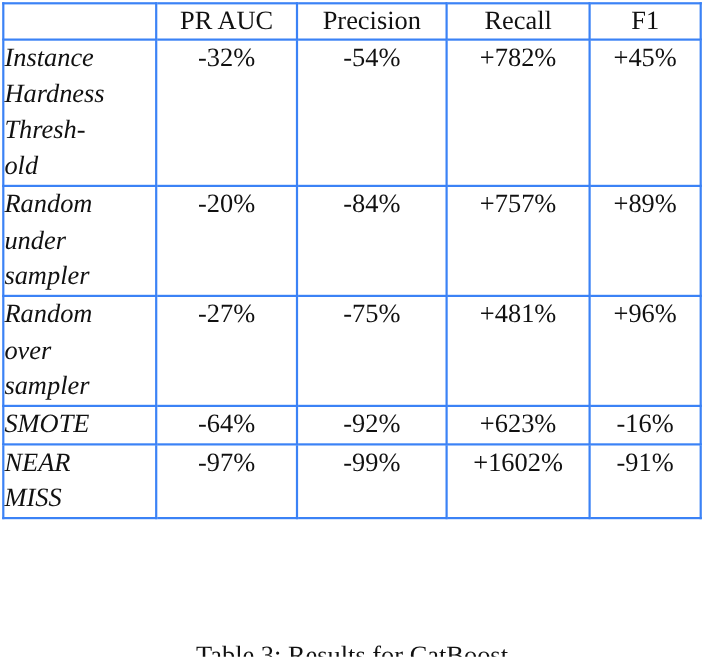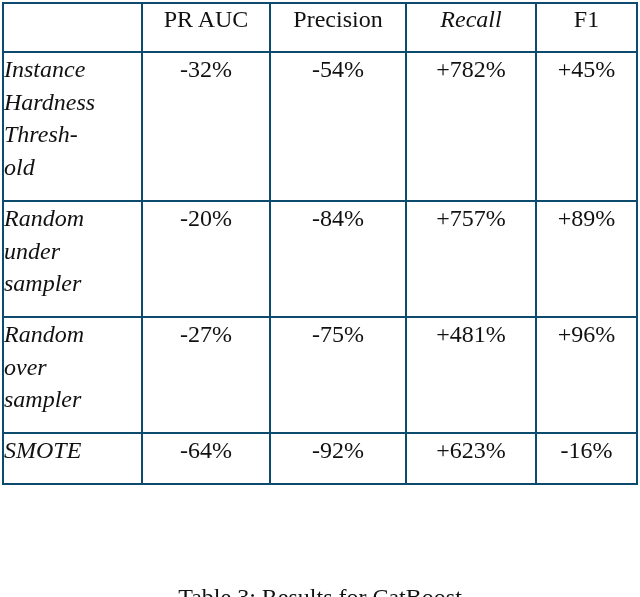--- a/index.html
+++ b/index.html
@@ -1,25 +1,25 @@
 <!DOCTYPE html>
 <html><head>
   <meta charset="utf-8">
   <style>
     html, body { margin: 0; padding: 0; background: #ffffff; }
     body { width: 640px; height: 597px; overflow: hidden; position: relative;
            font-family: "Liberation Serif", "DejaVu Serif", serif; color: #111; }
     table.results { position: absolute; left: 2px; top: 2px; border-collapse: collapse;
            font-size: 24px; line-height: 32.7px; }
-    table.results td, table.results th { border: 2px solid #0c4a6e; vertical-align: top;
-           padding: 0 0 16px 0; font-weight: normal; }
+    table.results td, table.results th { border: 2px solid #3b82f6; vertical-align: top;
+           padding: 0 0 0 0; font-weight: normal; }
     th { text-align: center; height: 31px; line-height: 31px; }
     td.method { text-align: left; padding-left: 15px; width: 124px; font-style: italic; }
     td.num { text-align: center; }
-    .c1 { width: 126px; } .c2 { width: 134px; font-family: Liberation Serif, serif; } .c3 { width: 128px; font-style: italic; } .c4 { width: 99px; }
+    .c1 { width: 126px; } .c2 { width: 134px; font-family: Liberation Serif, serif; } .c3 { width: 128px; } .c4 { width: 99px; }
     .bold { font-weight: bold; }
     .caption { position: absolute; left: 0; width: 640px; top: 583px; text-align: center;
            font-size: 24px; line-height: 28px; }
   </style>
 </head>
 <body>
 
 <table class="results">
   <thead>
     <tr>
@@ -67,16 +67,26 @@
     </tr>
     <tr>
       <td class="method">
         <div>SMOTE</div>
       </td>
       <td class="num">-64%</td>
       <td class="num">-92%</td>
       <td class="num">+623%</td>
       <td class="num">-16%</td>
     </tr>
+    <tr>
+      <td class="method">
+        <div>NEAR</div>
+        <div>MISS</div>
+      </td>
+      <td class="num">-97%</td>
+      <td class="num">-99%</td>
+      <td class="num bold">+1602%</td>
+      <td class="num">-91%</td>
+    </tr>
   </tbody>
 </table>
 
 <div class="caption">Table 3: Results for CatBoost</div>
 
 </body></html>

